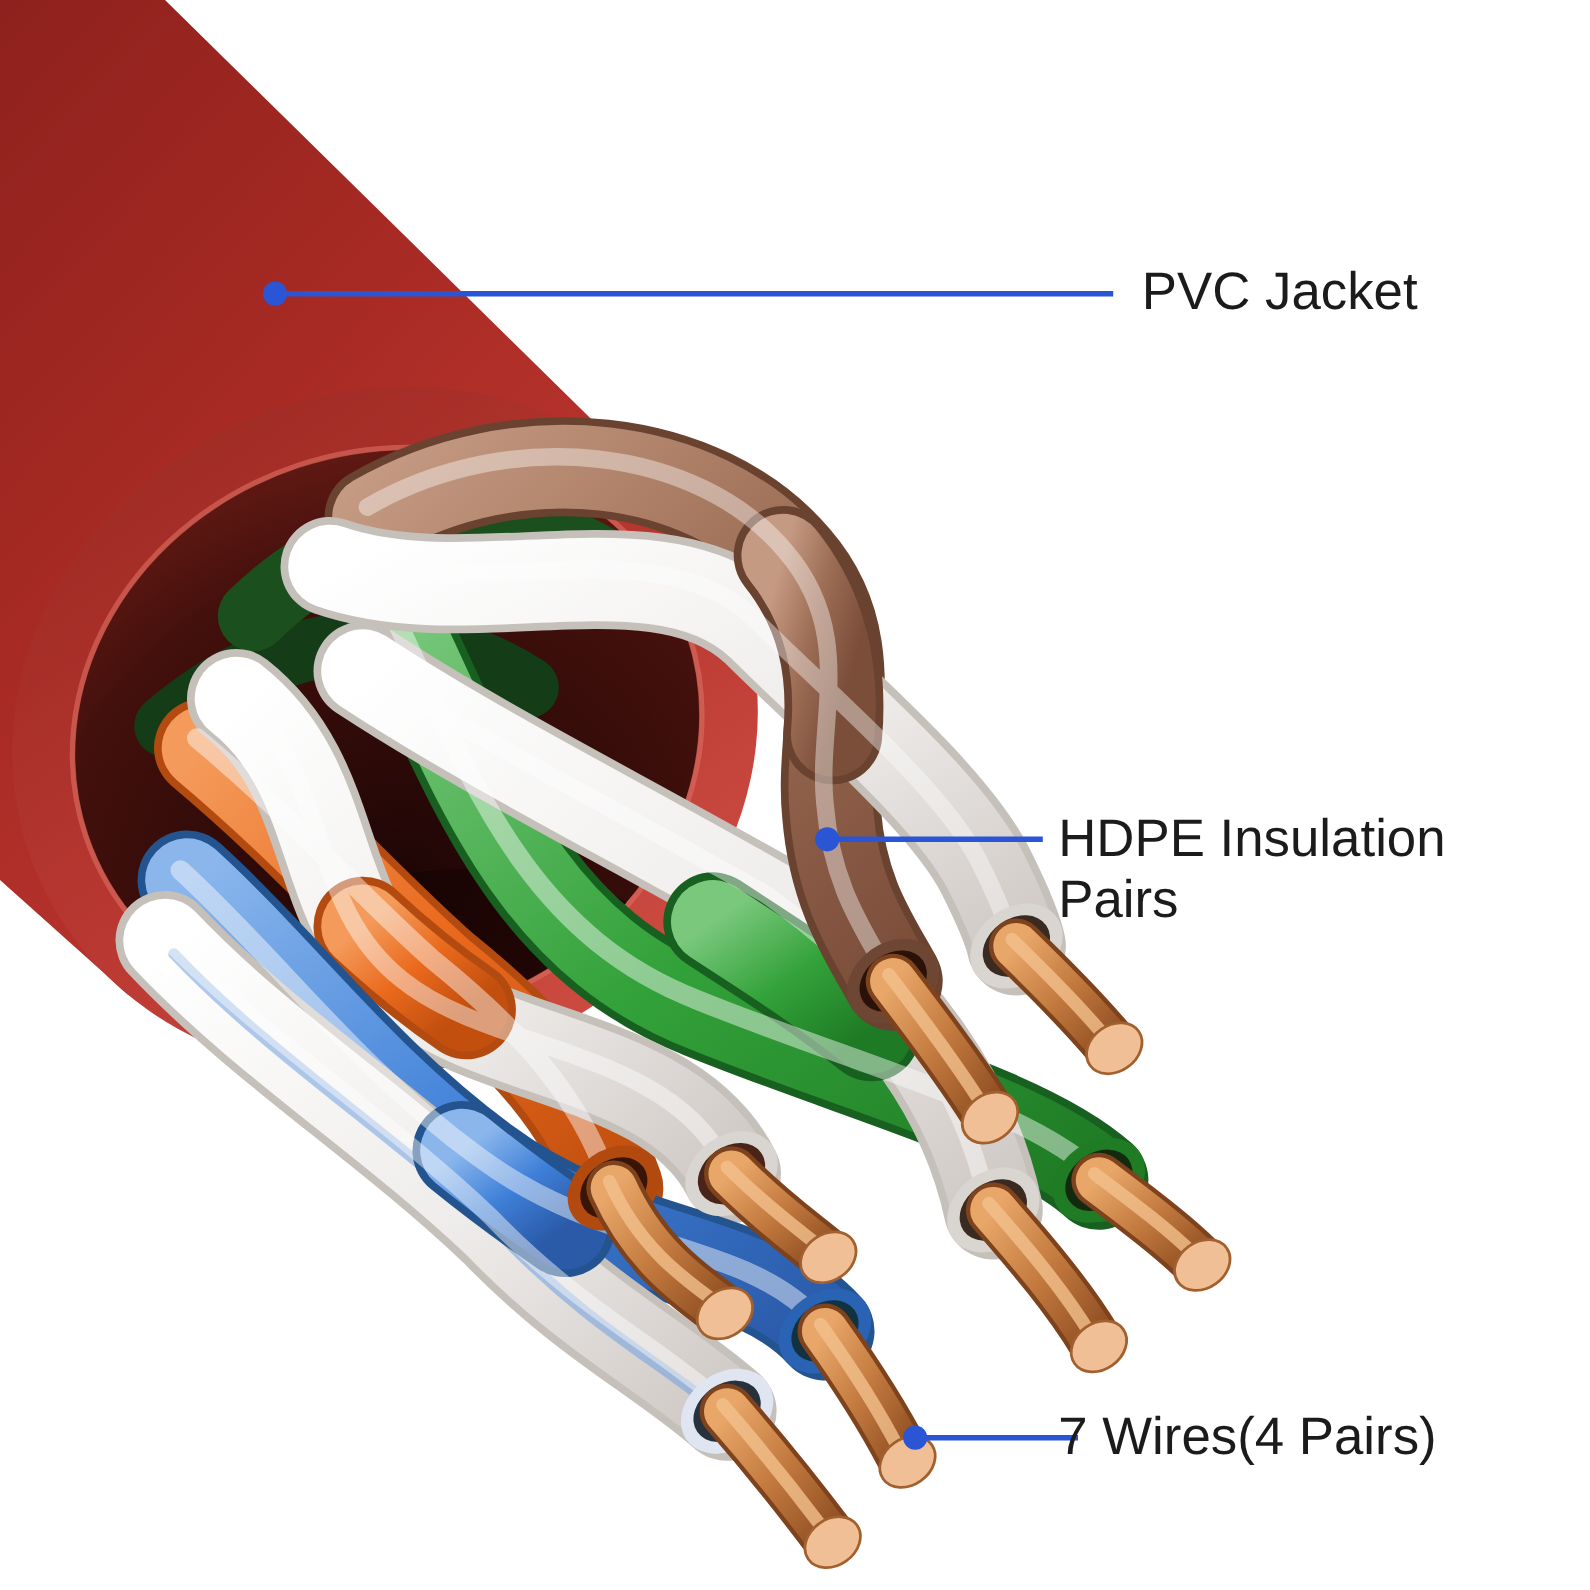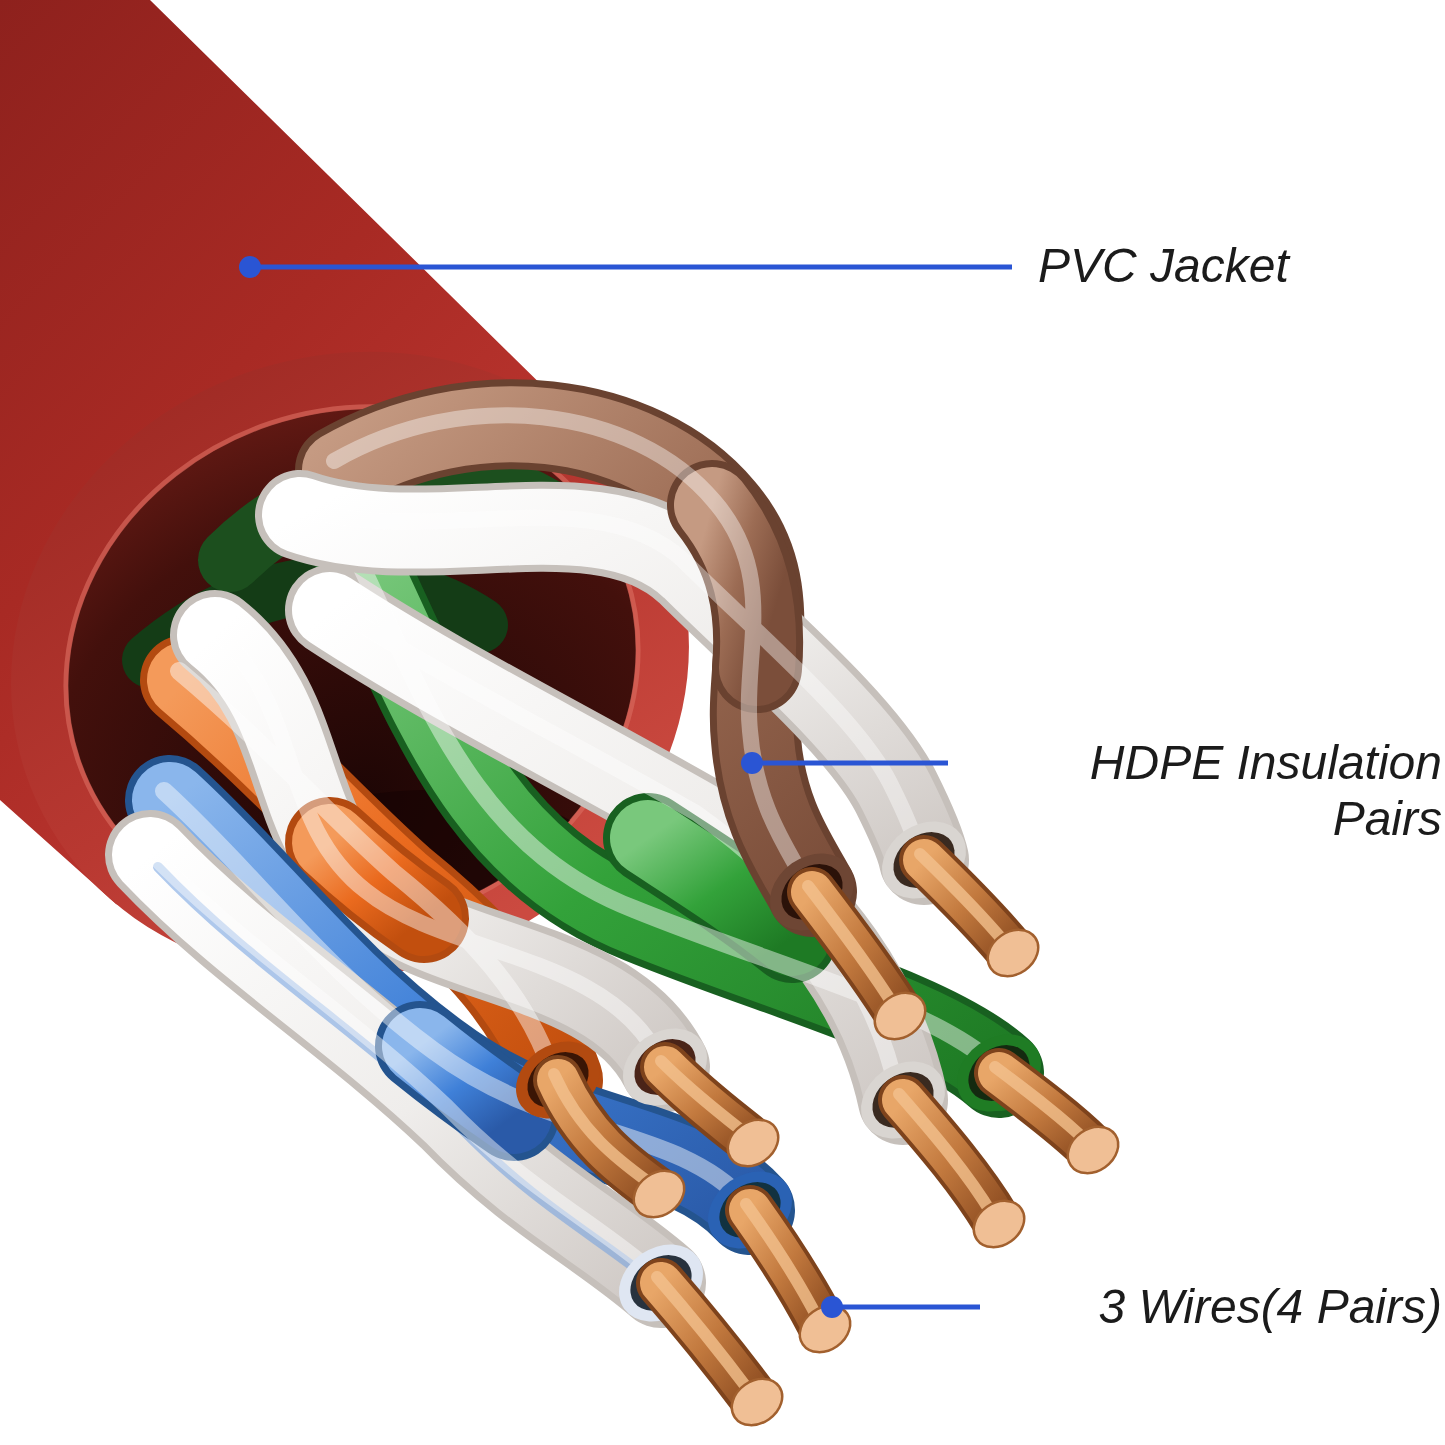--- a/index.html
+++ b/index.html
@@ -10,23 +10,22 @@
     overflow:hidden;
     font-family:"Liberation Sans", sans-serif;
   }
   .art{position:absolute;left:0;top:0;}
   .callout{
     position:absolute;
     color:#1b1b1b;
     font-size:48px;
     line-height:1.17;
     white-space:nowrap;
-    font-style:italic;
   }
-  .callout.center{text-align:right;white-space:normal;}
+  .callout.center{text-align:left;white-space:normal;}
   .callout .ln{display:block;}
 </style>
 </head>
 <body>
 
 <div class="stage">
 
   <svg class="art" width="1445" height="1445" viewBox="0 0 1445 1445">
     <defs>
       <linearGradient id="gBody" x1="0" y1="0" x2="0.55" y2="0.75">
@@ -267,16 +266,16 @@
   <div class="callout" style="left:1038px;top:238px;">
     <span class="ln">PVC Jacket</span>
   </div>
 
   <div class="callout center" style="left:962px;top:735px;width:480px;">
     <span class="ln">HDPE Insulation</span>
     <span class="ln">Pairs</span>
   </div>
 
   <div class="callout center" style="left:962px;top:1279px;width:480px;">
-    <span class="ln">3 Wires(4 Pairs)</span>
+    <span class="ln">7 Wires(4 Pairs)</span>
   </div>
 
 </div>
 
 </body></html>

